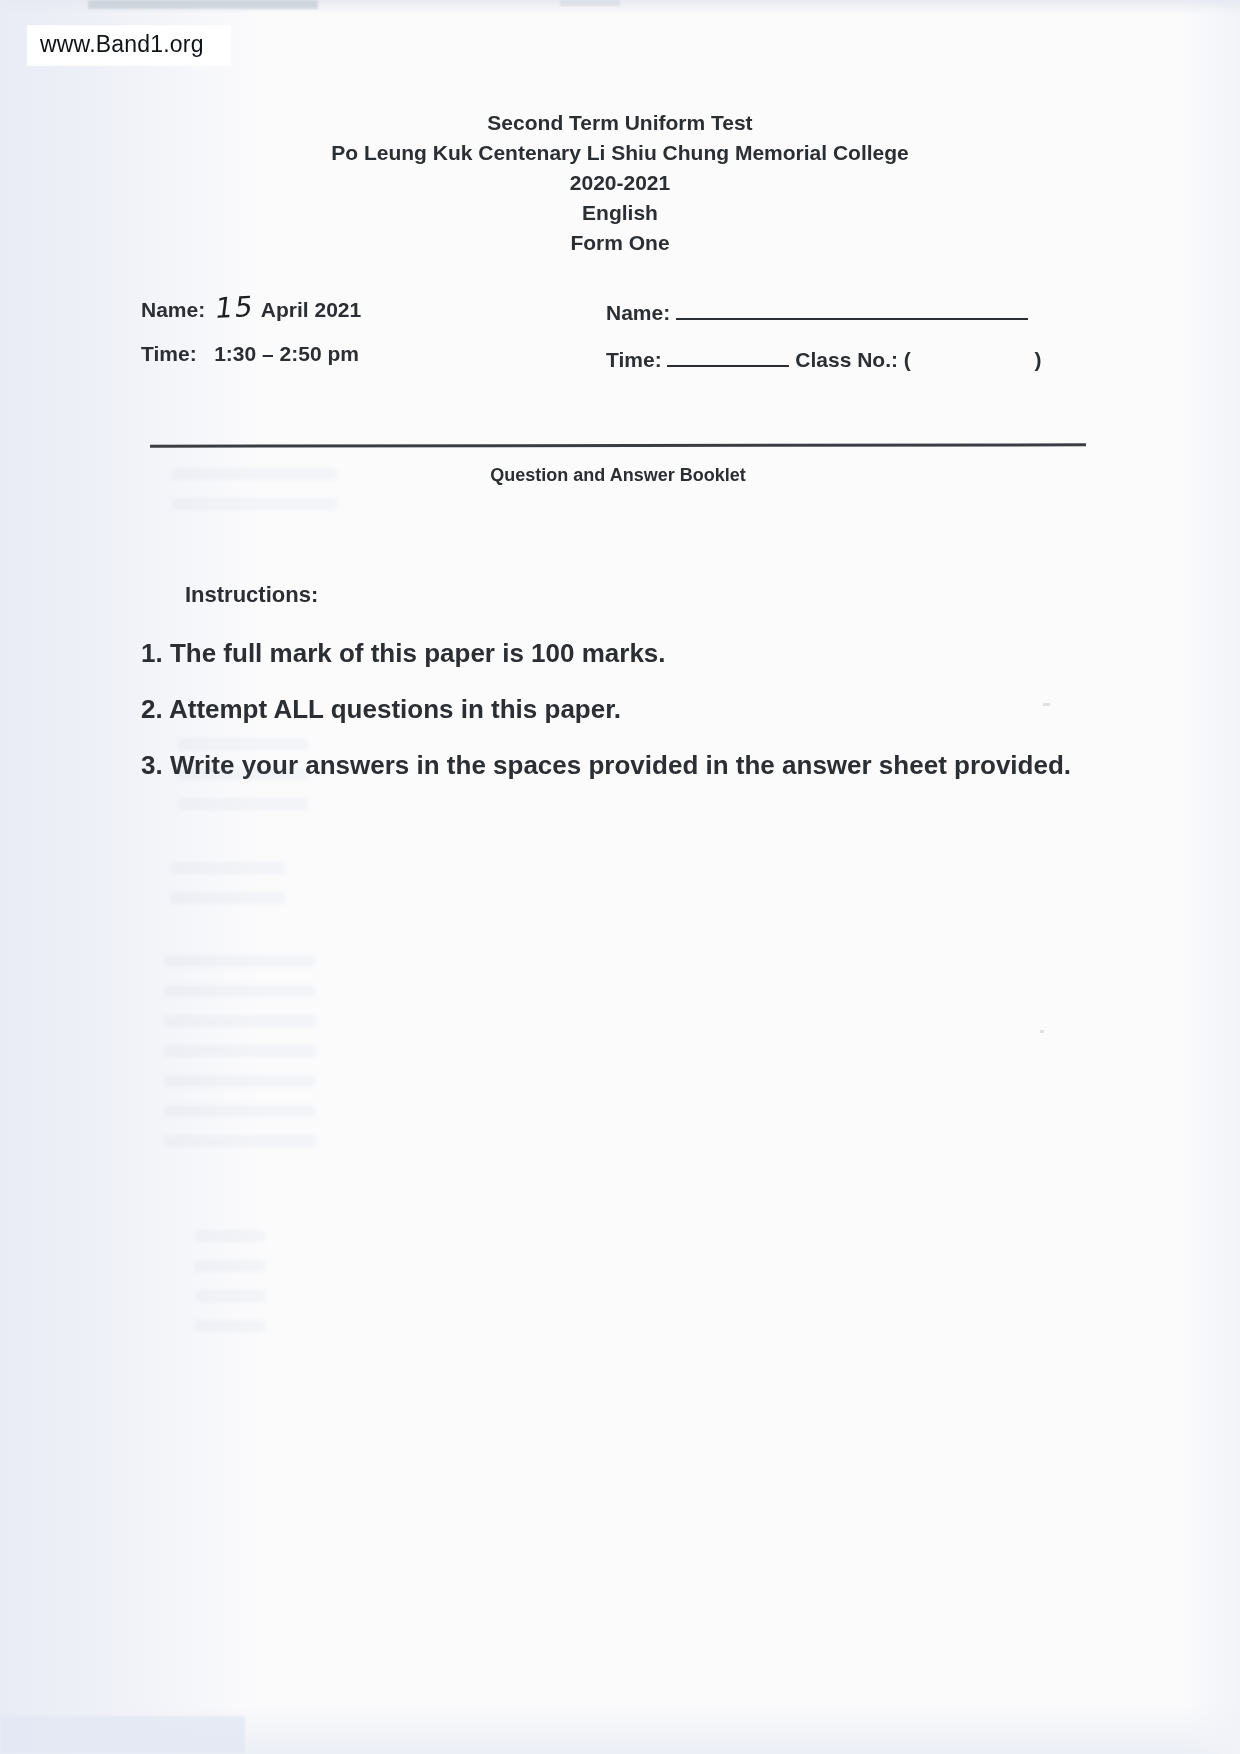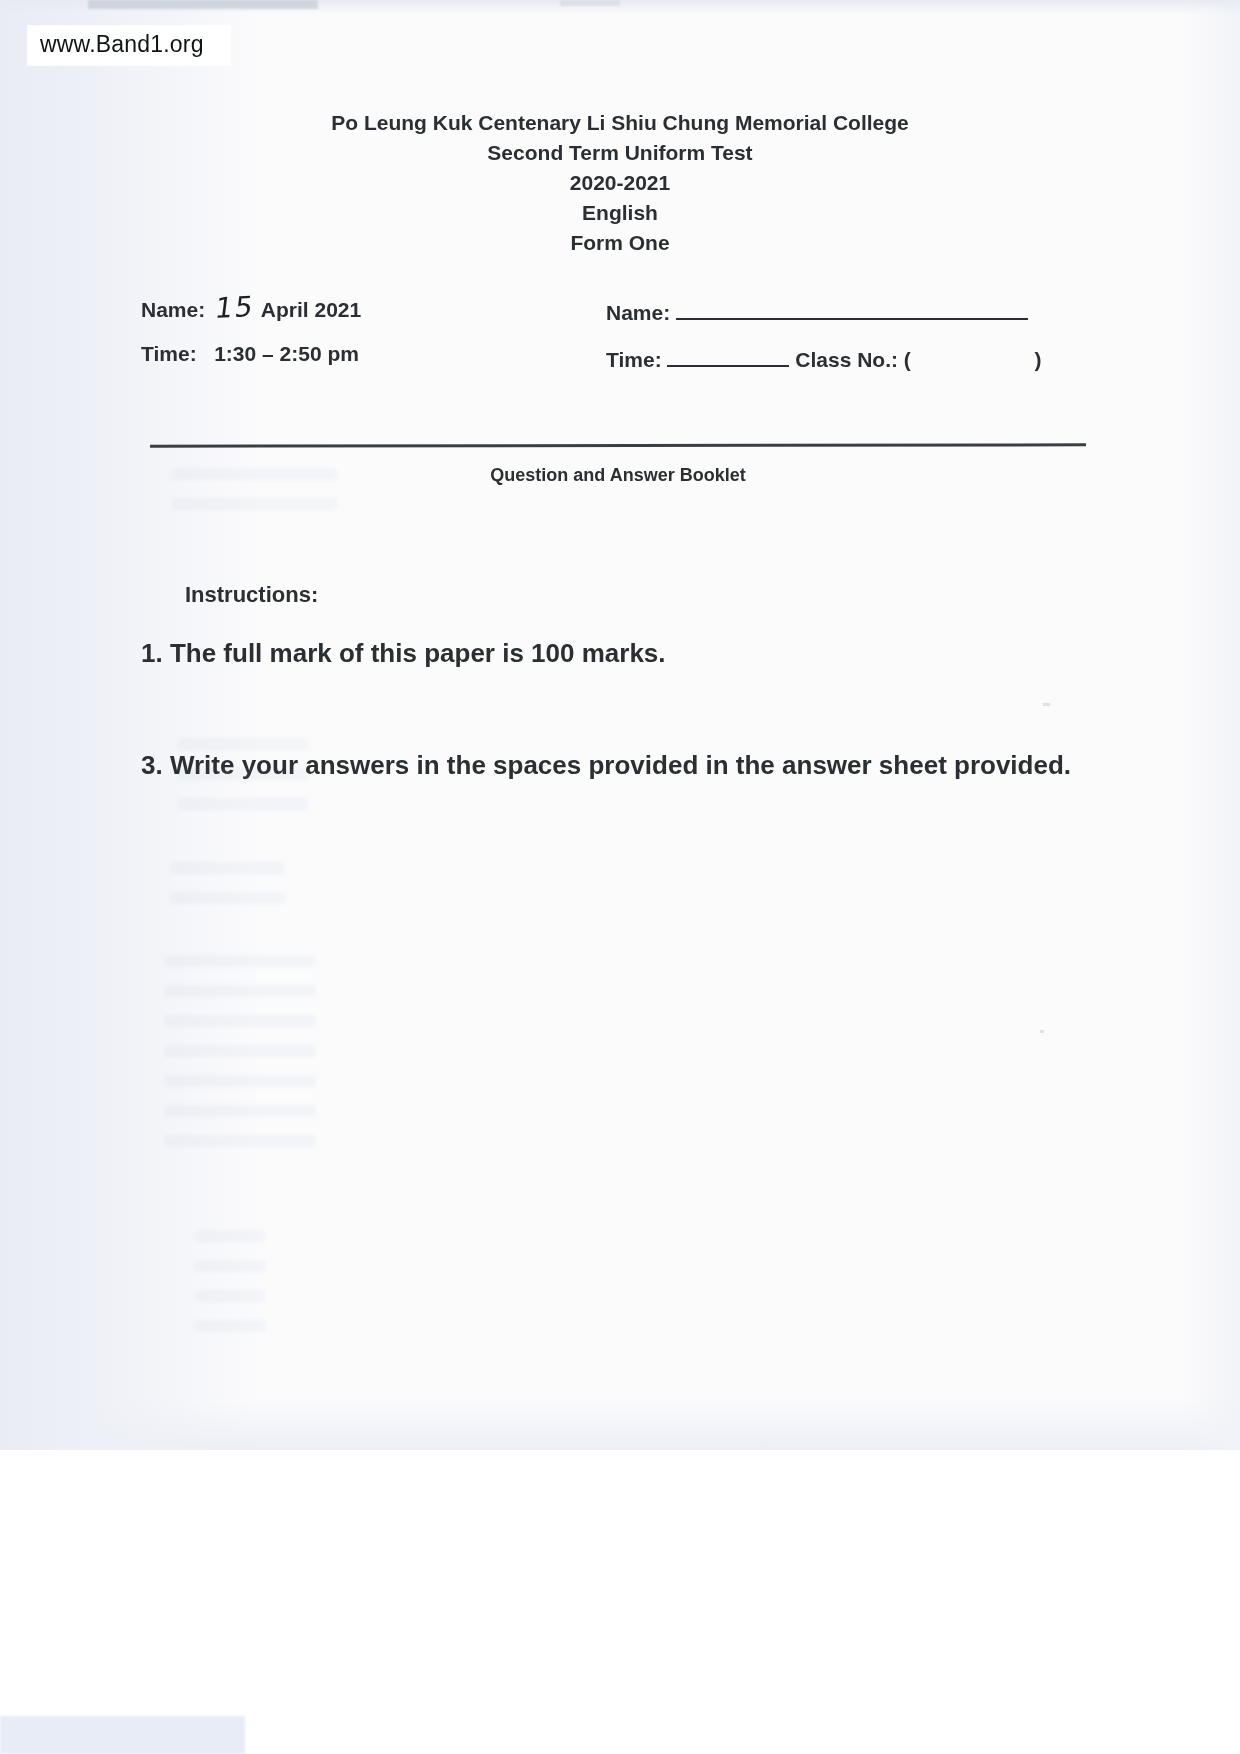--- a/index.html
+++ b/index.html
@@ -4,21 +4,21 @@
 <style>
   html, body { margin: 0; padding: 0; }
   body {
     width: 1240px; height: 1754px;
     font-family: "Liberation Sans", sans-serif;
     background: #ffffff;
     overflow: hidden;
   }
   .page {
     position: relative;
-    width: 1240px; height: 1450px;
+    width: 1240px; height: 1754px;
     background:
       linear-gradient(180deg, #e7eaf2 0px, rgba(231,234,242,0) 14px),
       linear-gradient(90deg, #e9ecf5 0px, #eef0f7 90px, rgba(250,250,252,0) 260px),
       linear-gradient(270deg, #f2f3f8 0px, rgba(250,250,252,0) 60px),
       linear-gradient(0deg, #eceff6 0px, rgba(250,250,252,0) 50px),
       #fbfbfc;
     color: #2d3135;
   }
   
   .top-strip {
@@ -112,22 +112,22 @@
 <body>
 
 <div class="page">
 
   <div class="top-strip"></div>
   <div class="top-strip2"></div>
 
   <div class="watermark">www.Band1.org</div>
 
   <div class="title-block">
+    <div>Second Term Uniform Test</div>
     <div>Po Leung Kuk Centenary Li Shiu Chung Memorial College</div>
-    <div>Second Term Uniform Test</div>
     <div>2020-2021</div>
     <div>English</div>
     <div>Form One</div>
   </div>
 
   <div class="meta">
     <div class="meta-row" style="left:141px; top:8px;">
       <span>Name:</span><span class="hand">15</span><span>April 2021</span>
     </div>
     <div class="meta-row" style="left:141px; top:52px;">
@@ -147,20 +147,21 @@
     </div>
   </div>
 
   <div class="rule"></div>
 
   <div class="booklet-title">Question and Answer Booklet</div>
 
   <div class="instructions-heading">Instructions:</div>
 
   <div class="instruction i0">1. The full mark of this paper is 100 marks.</div>
+  <div class="instruction i1">2. Attempt ALL questions in this paper.</div>
   <div class="instruction i2">3. Write your answers in the spaces provided in the answer sheet provided.</div>
 
   <div class="smudge s1"></div>
   <div class="smudge s2"></div>
   <div class="smudge s3"></div>
   <div class="smudge s4"></div>
   <div class="smudge s5"></div>
   <div class="bottom-blue"></div>
   <div class="speck sp1"></div>
   <div class="speck sp2"></div>

